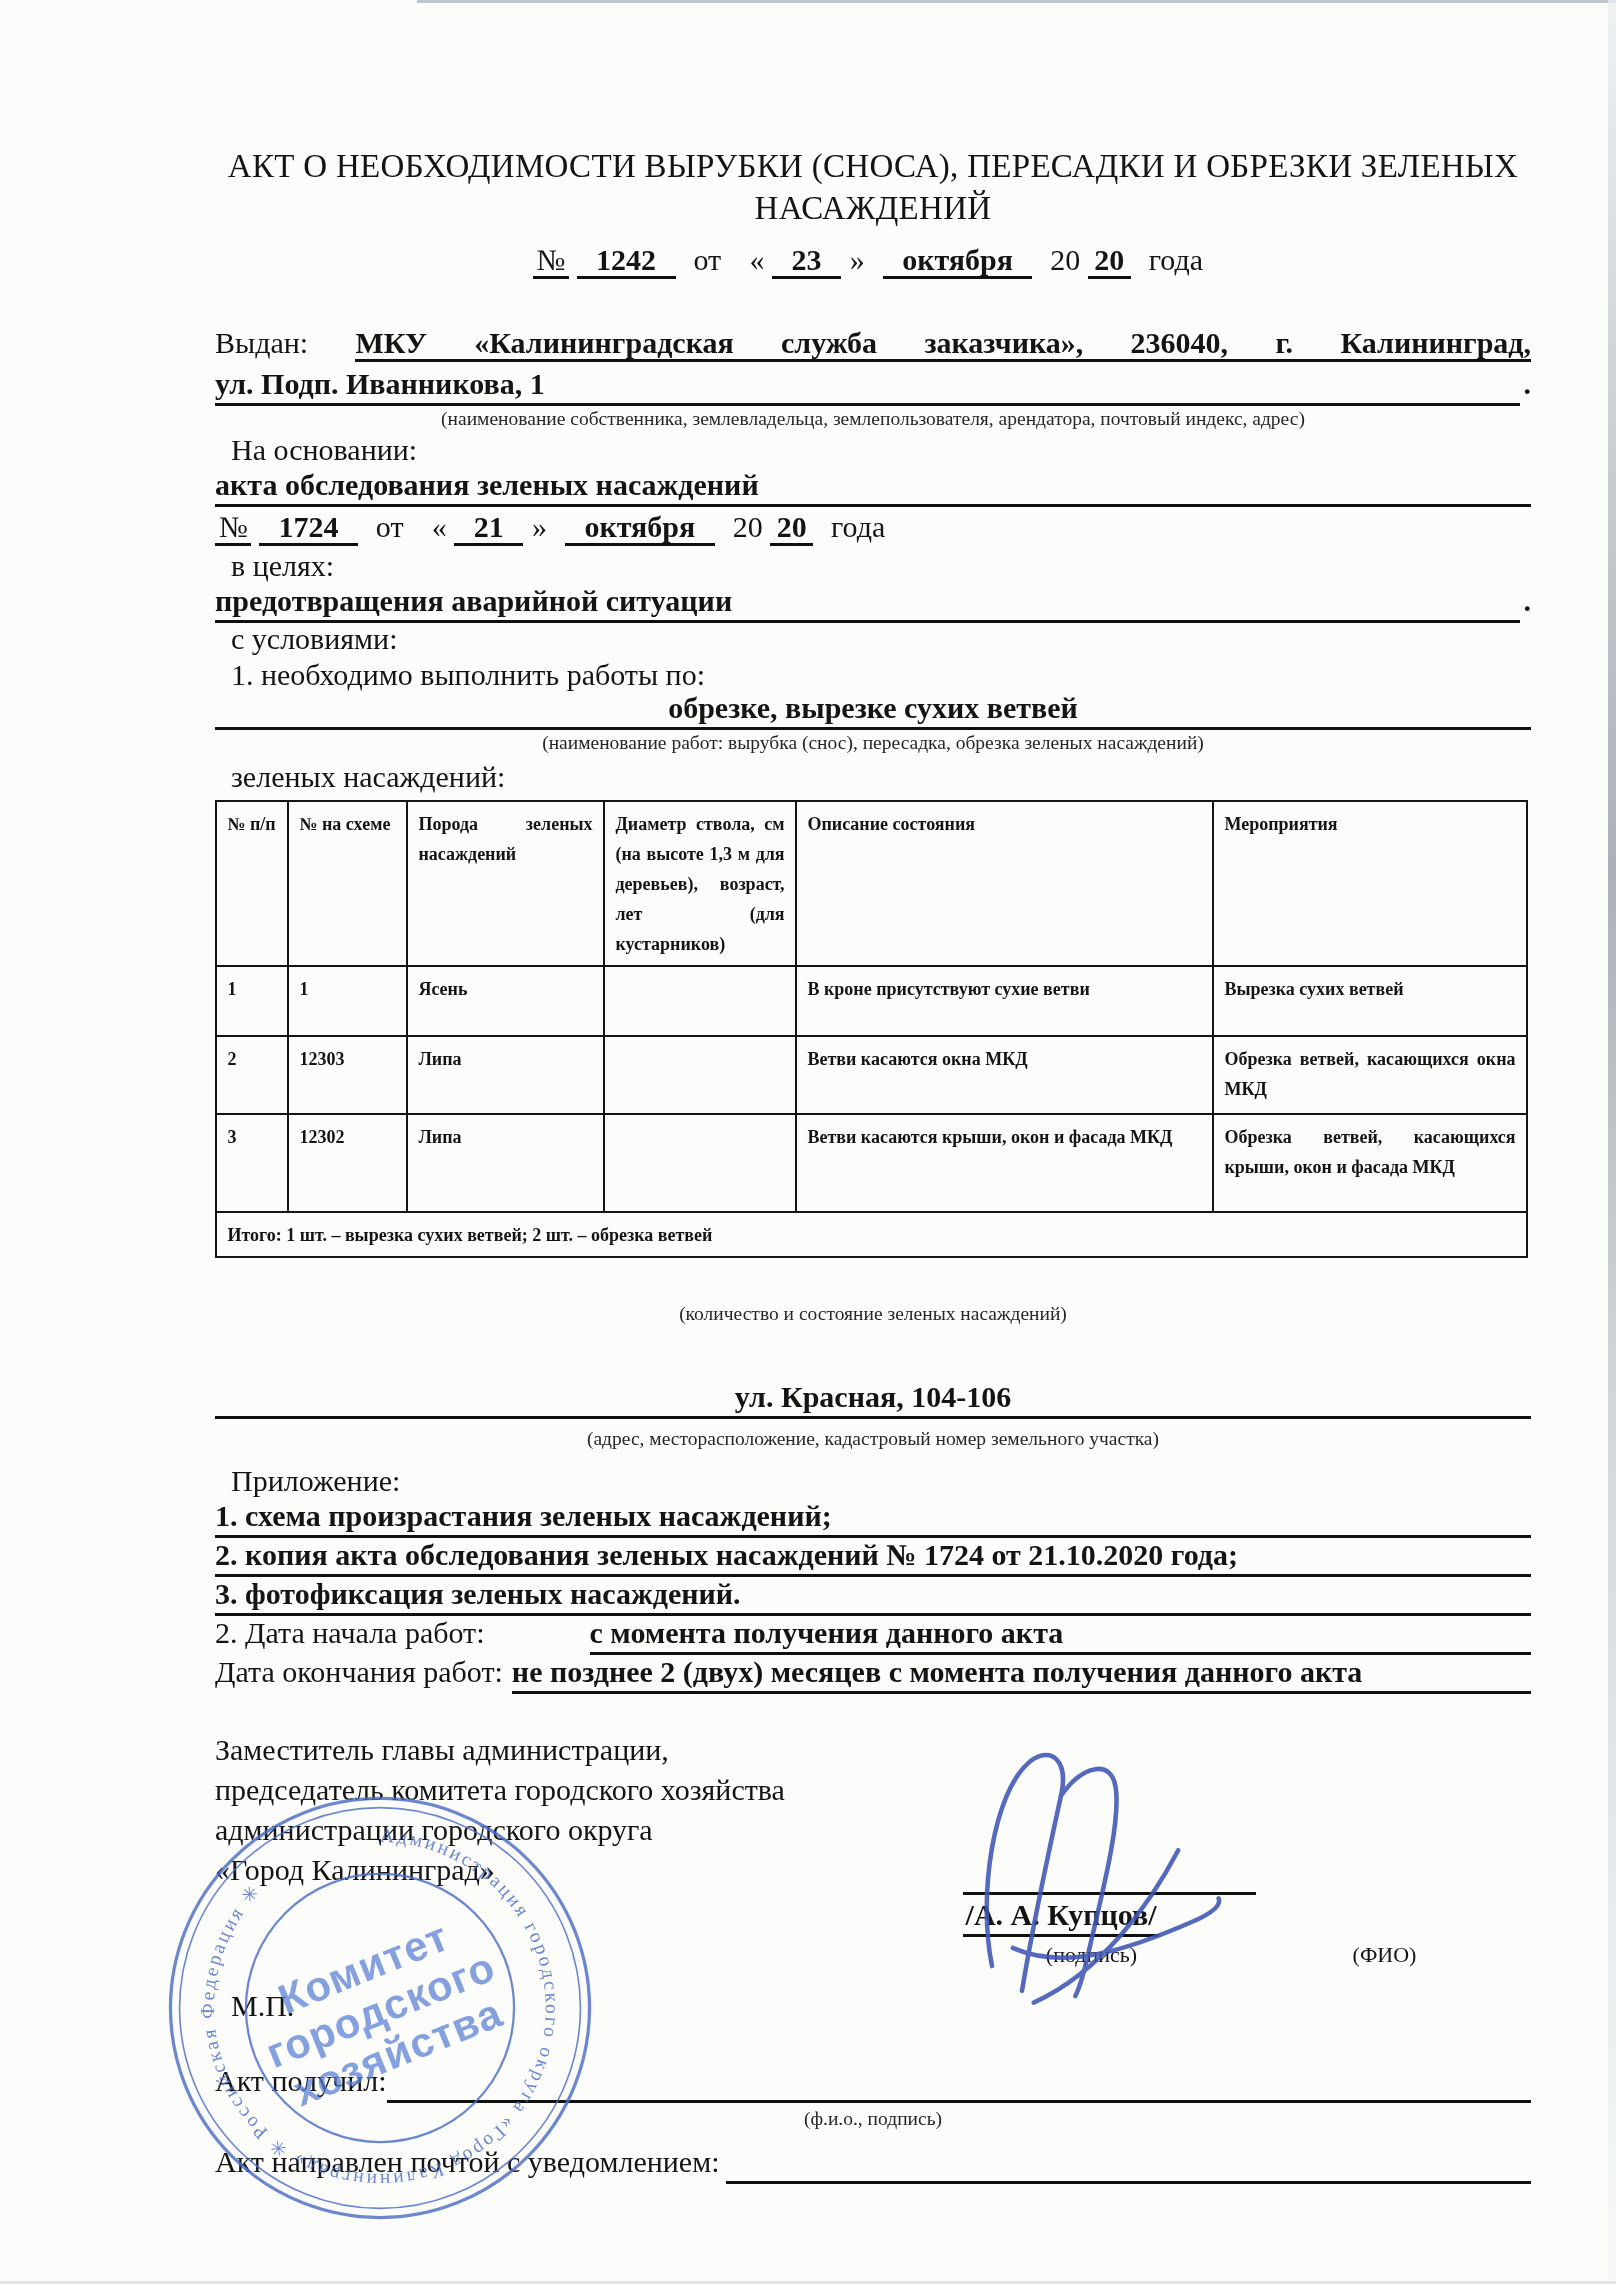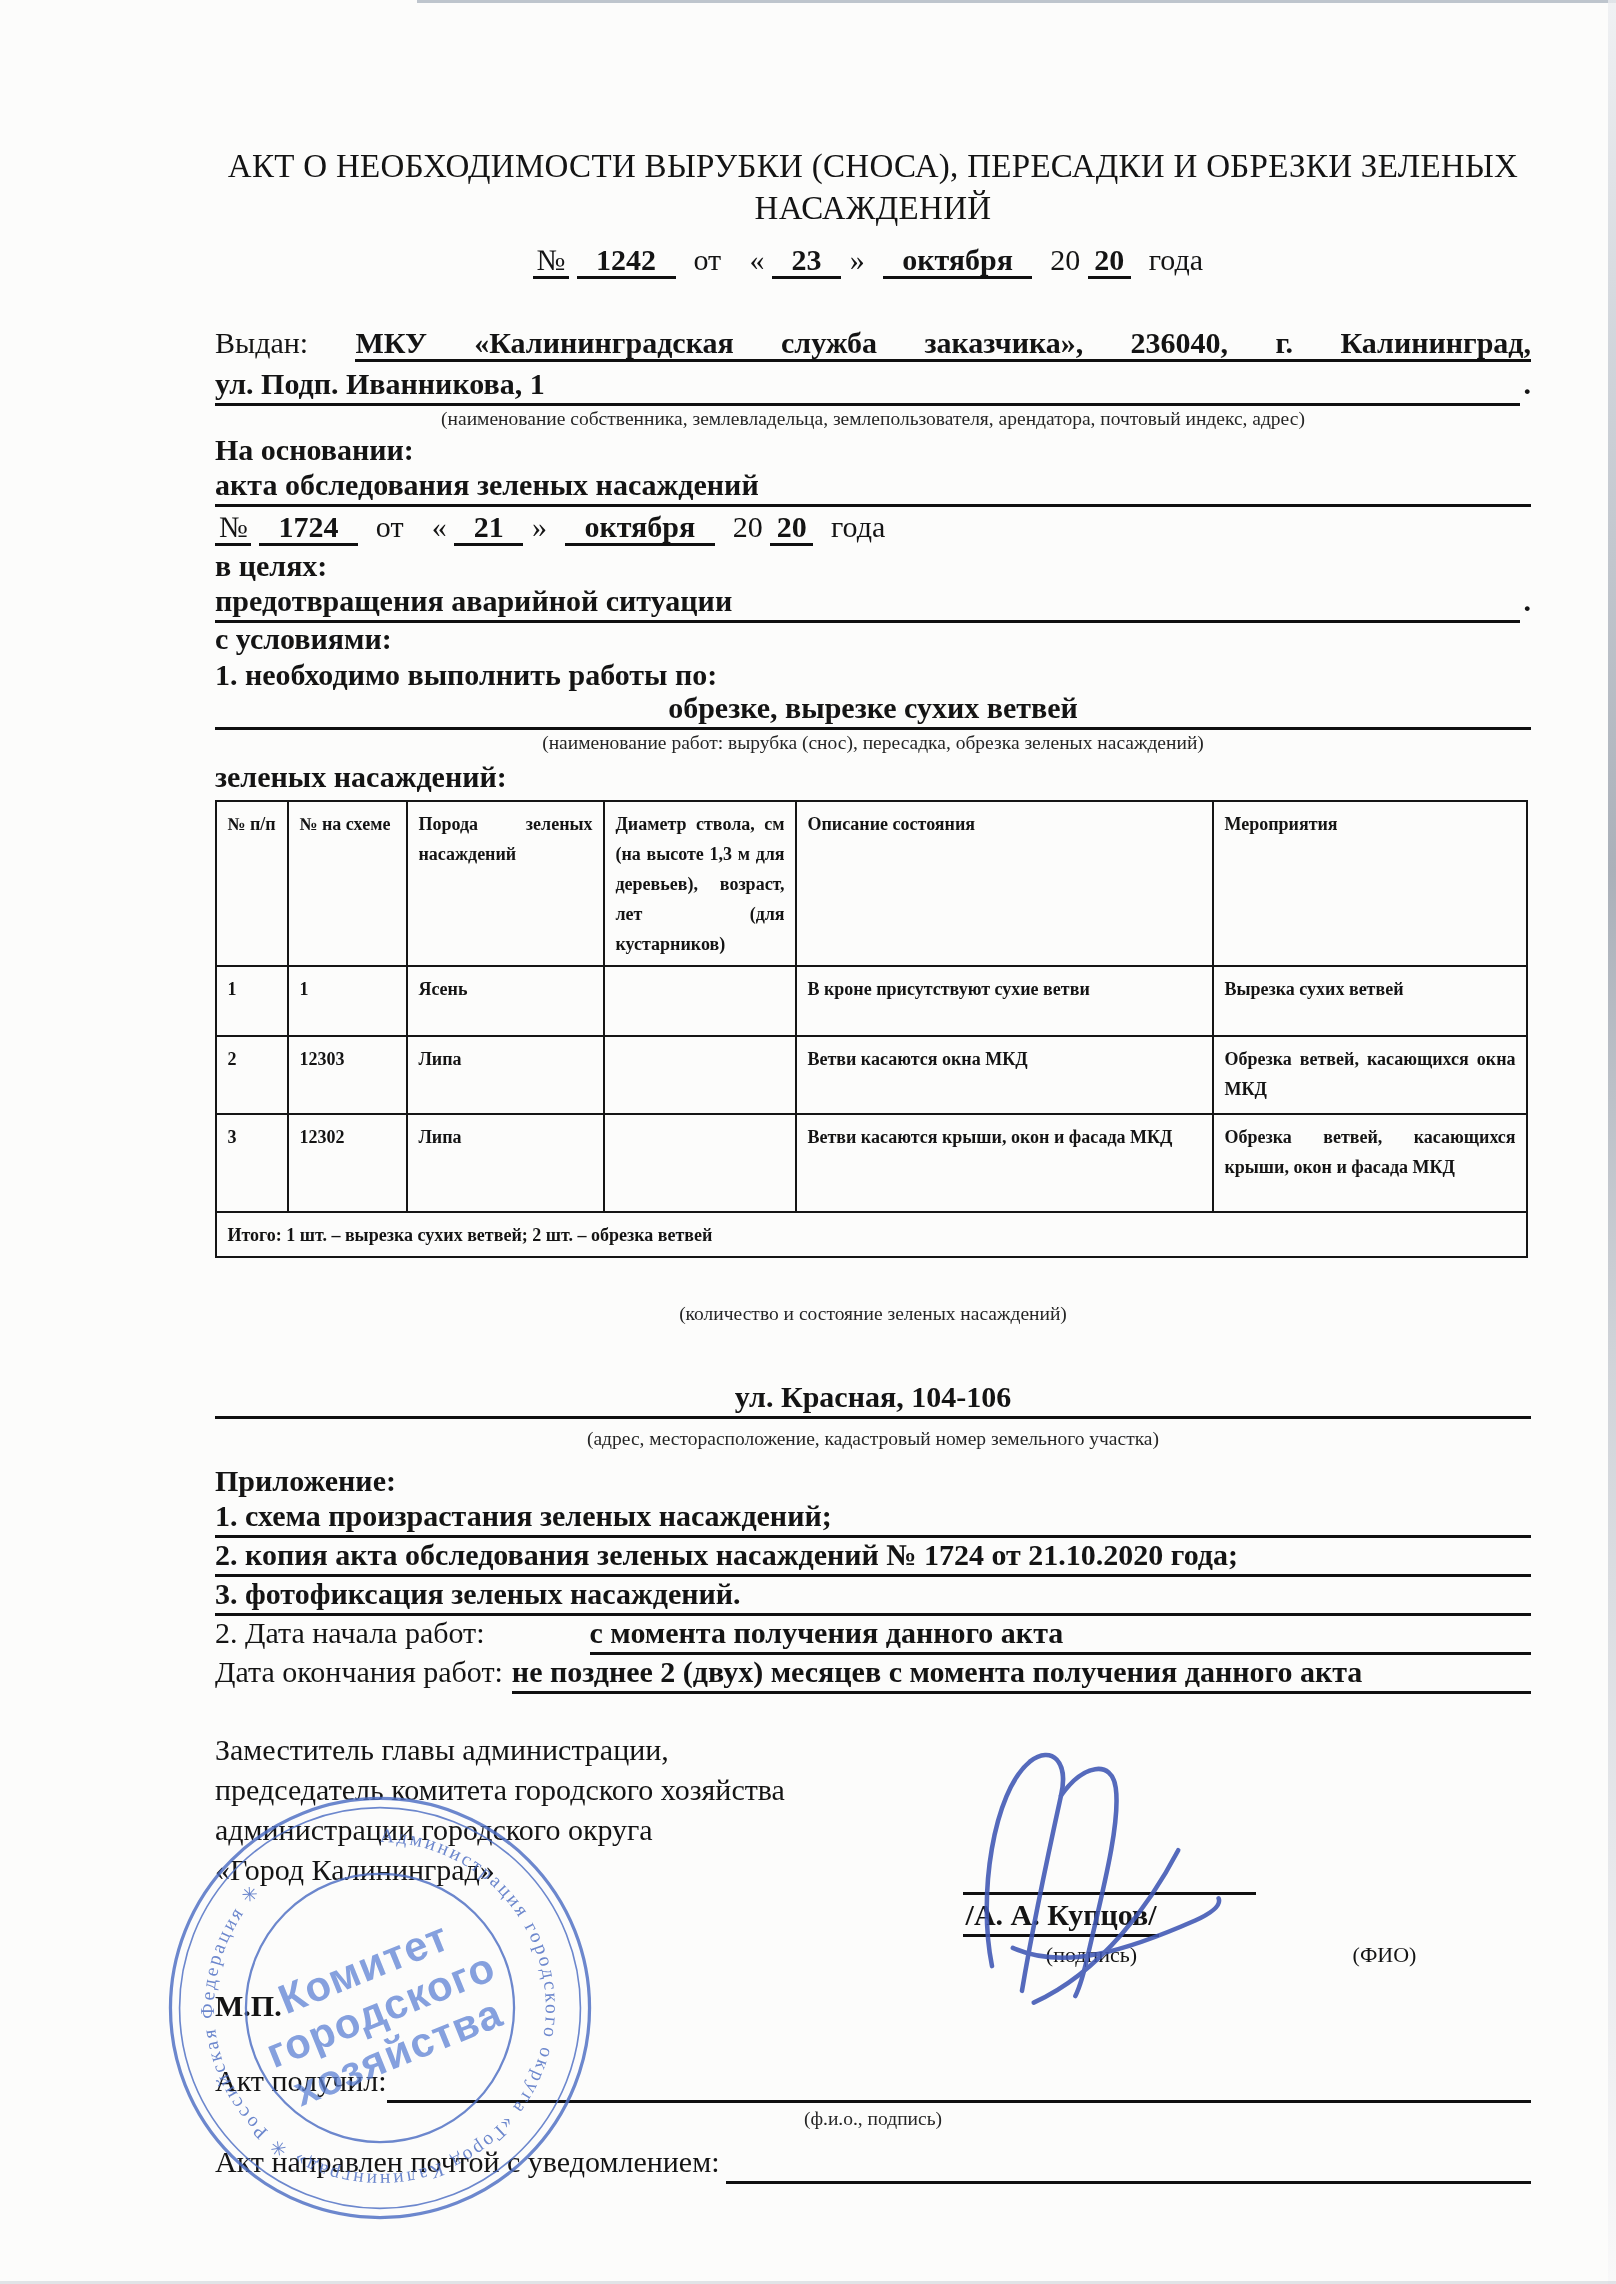--- a/index.html
+++ b/index.html
@@ -1,21 +1,21 @@
 <!DOCTYPE html>
 <html style="font-size:10.4px"><head>
 <meta charset="utf-8">
 <style>
   html,body{margin:0;padding:0;background:#e9e9e9;}
   .page{position:relative;width:1616px;height:2284px;background:#fcfcfb;overflow:hidden;
         font-family:"Liberation Serif","DejaVu Serif",serif;color:#141414;}
   .content{position:absolute;left:215px;top:0;width:1316px;height:100%;}
   .abs{position:absolute;left:0;width:100%;}
   .line{font-size:30px;line-height:39px;white-space:nowrap;}
-  .plain{font-weight:700;}
+  .plain{font-weight:400;margin-left:16px;}
   b,.bold{font-weight:700;}
   .center{text-align:center;}
   .cap{font-size:19.5px;line-height:23.5px;text-align:center;color:#262626;white-space:nowrap;}
   .title{font-size:33px;line-height:42px;text-align:center;letter-spacing:0.3px;}
   
   .ul-line{border-bottom:3.9px solid #101010;font-weight:700;font-size:30px;line-height:38px;}
   
   .row{display:flex;align-items:baseline;font-size:30px;line-height:39px;}
   .ul-fill{flex:1;border-bottom:3.9px solid #101010;white-space:nowrap;}
   .lbl{white-space:nowrap;}

